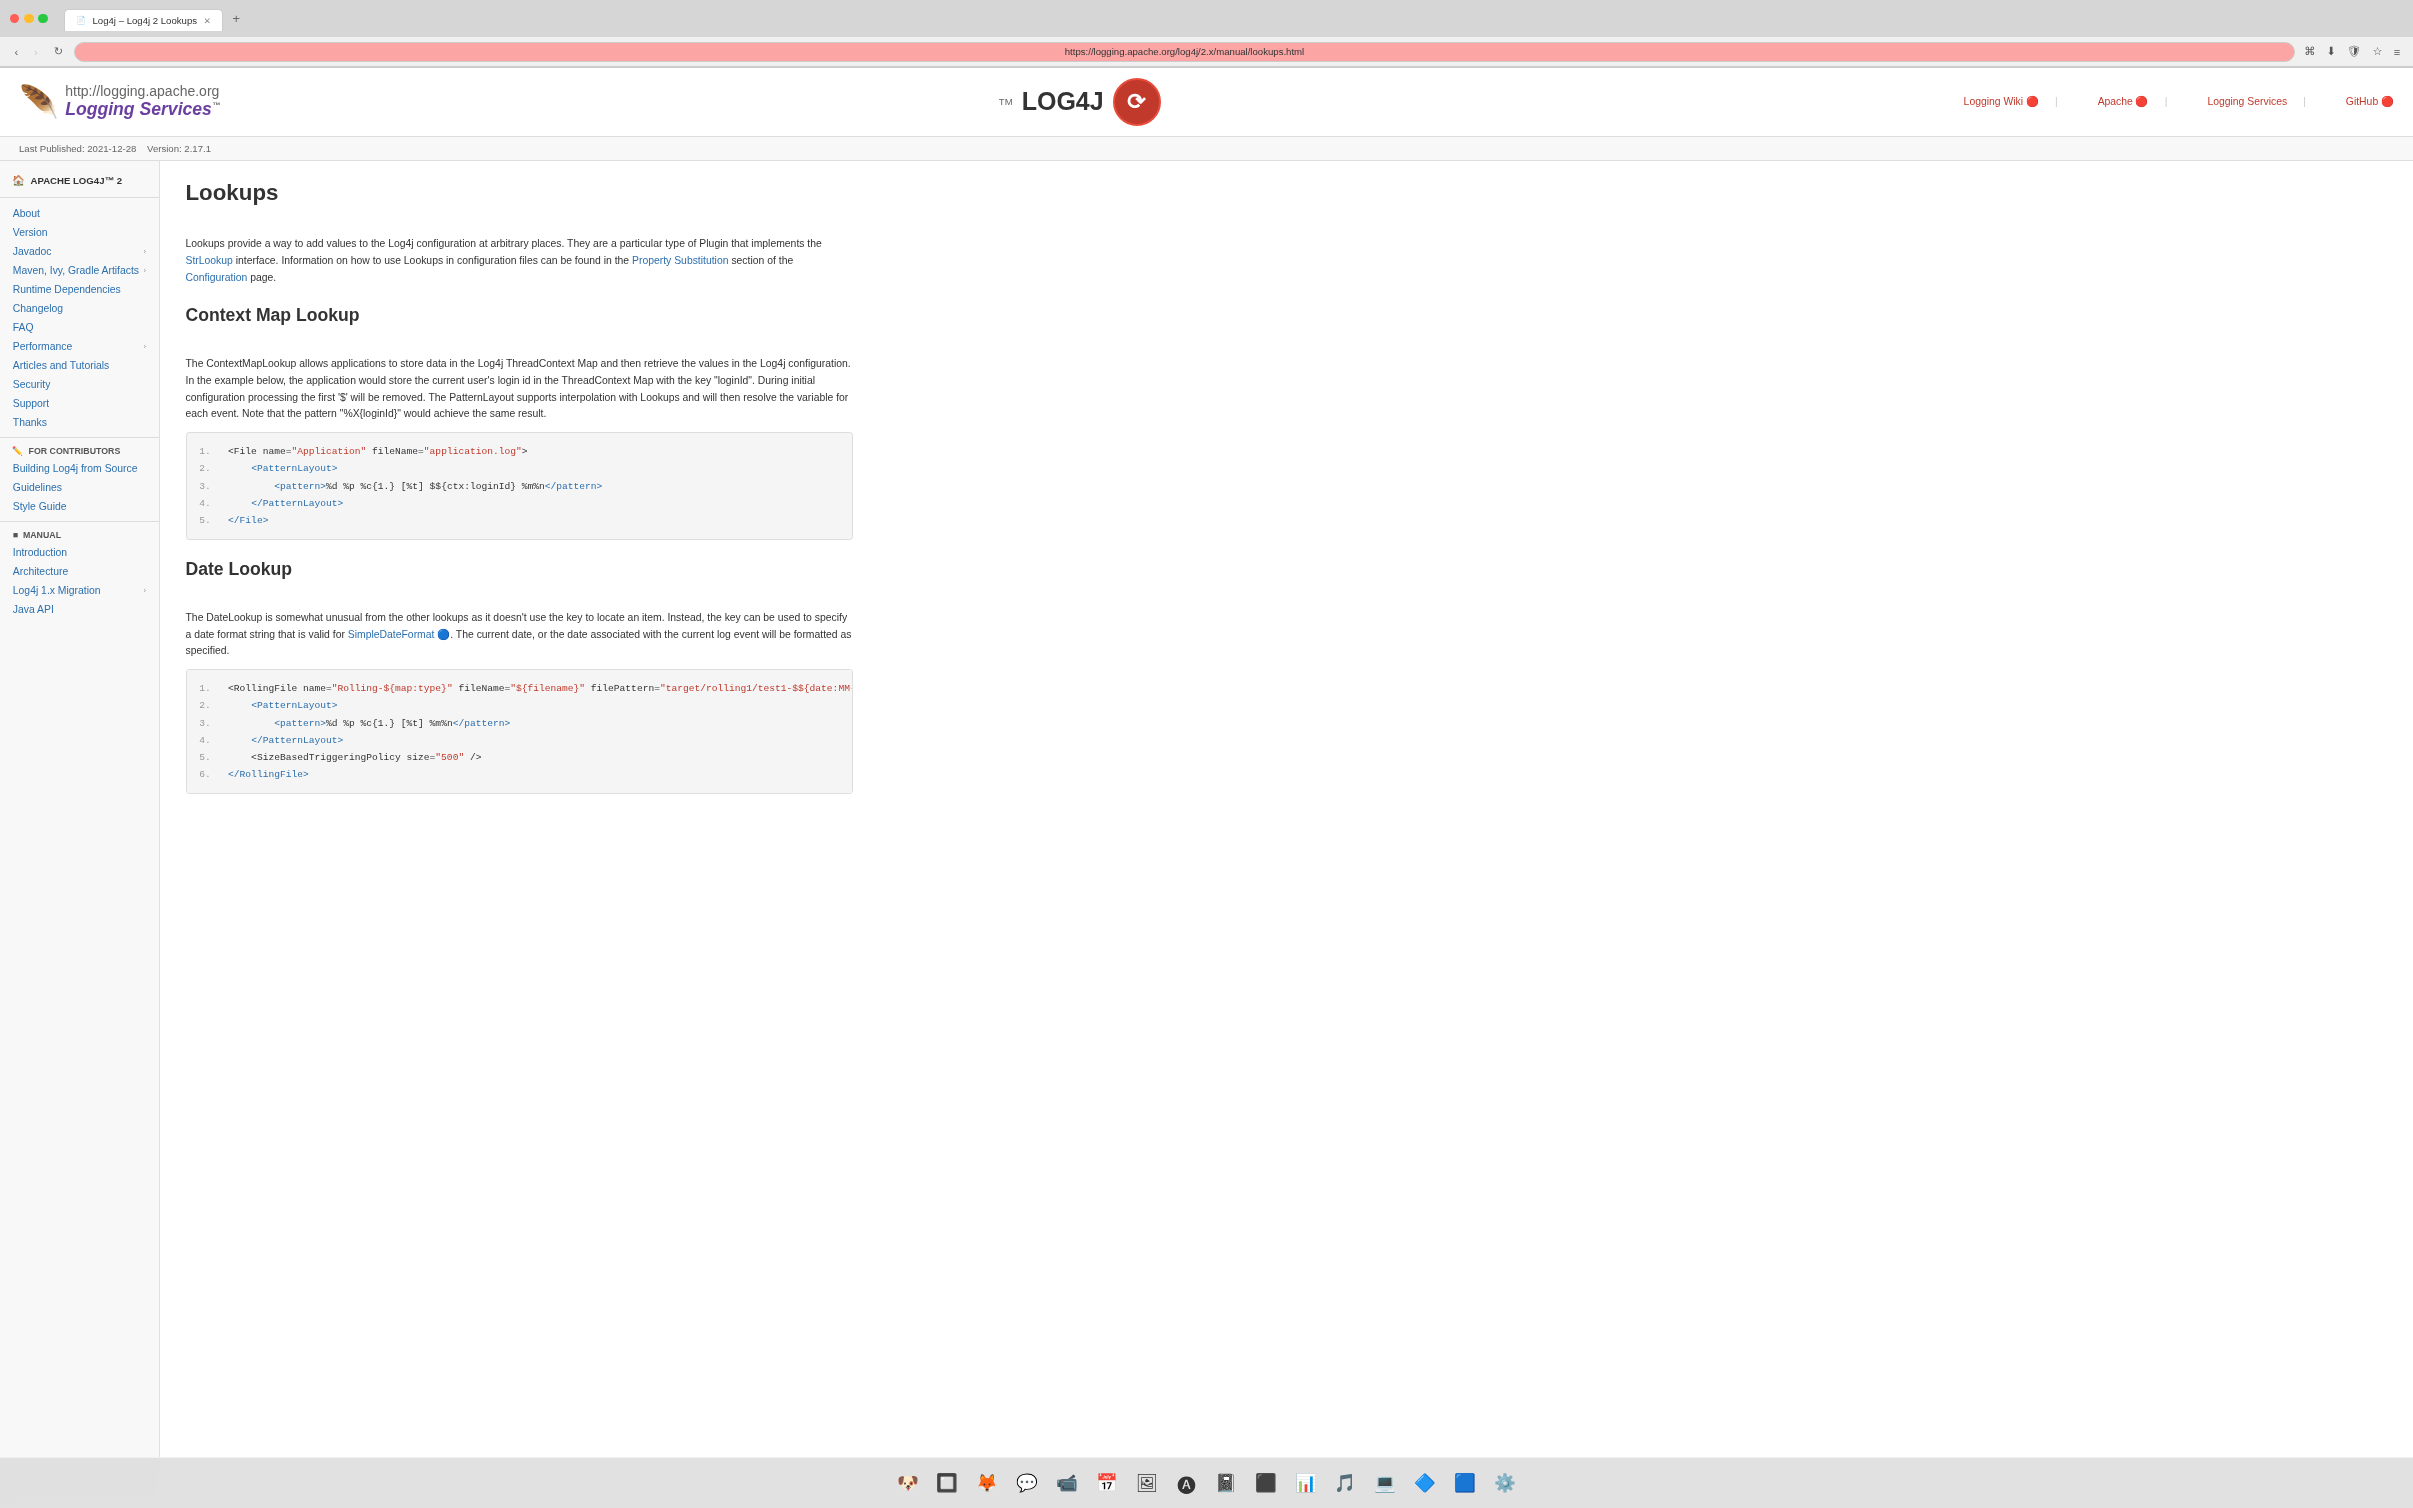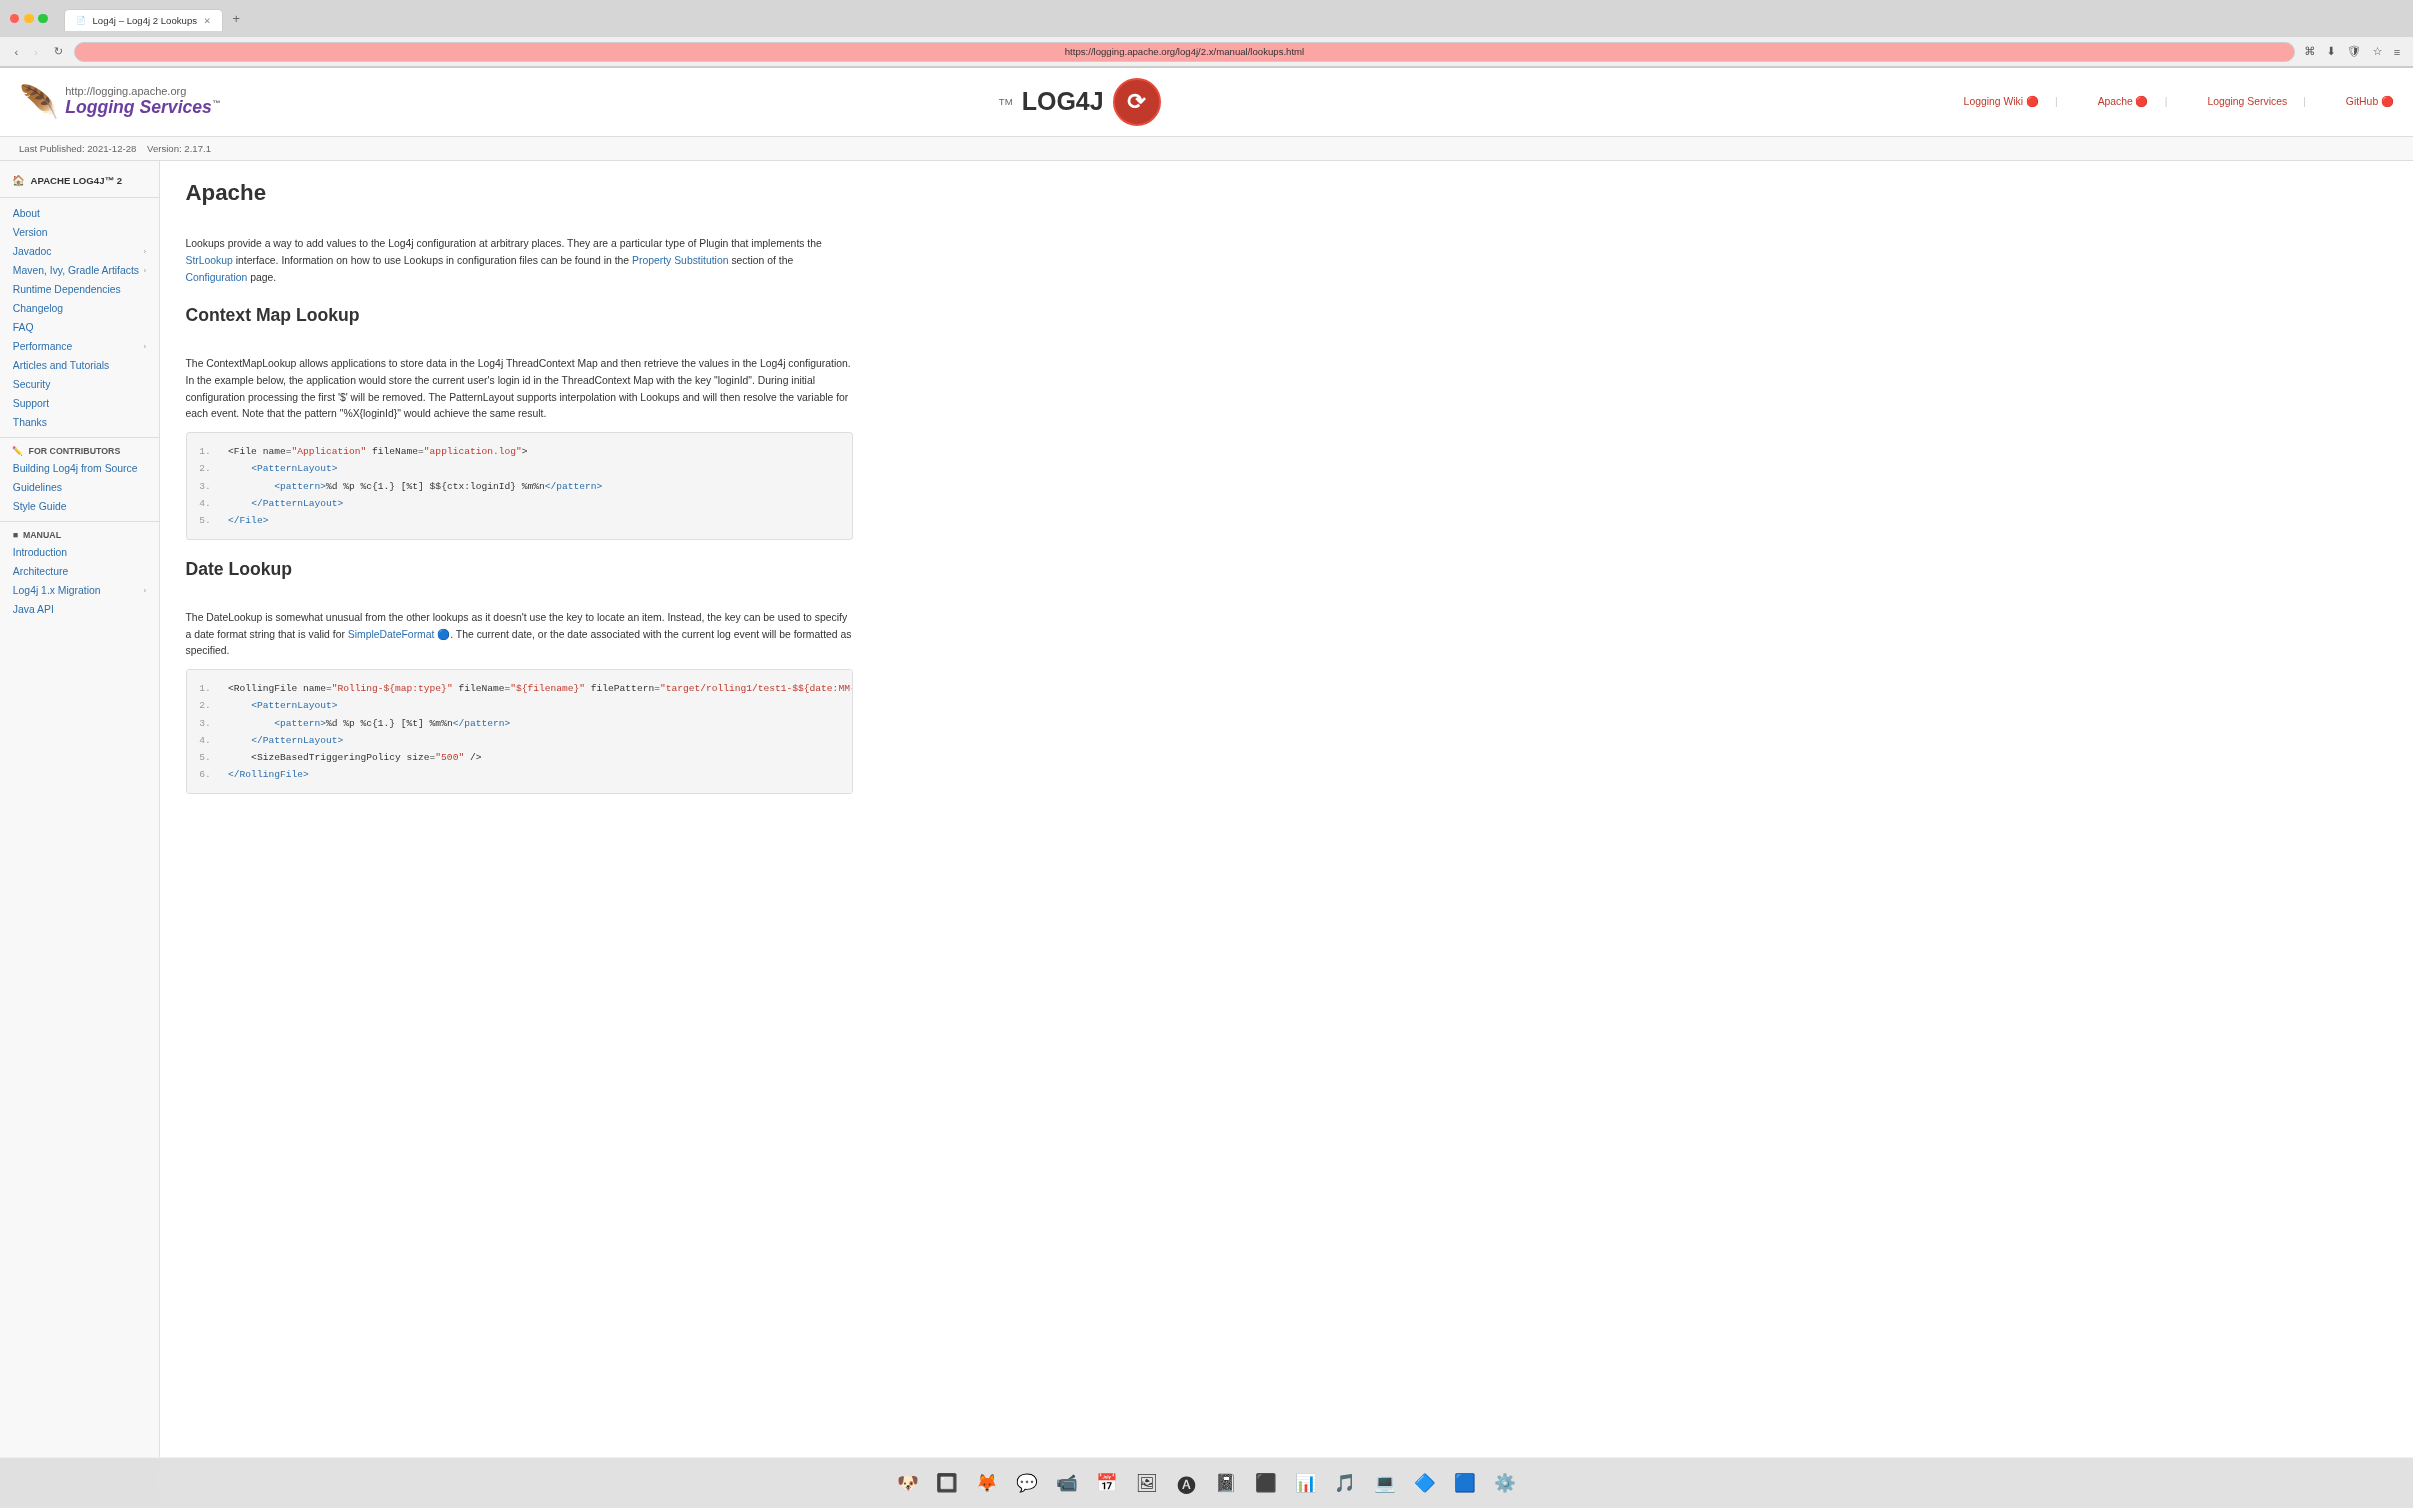--- a/index.html
+++ b/index.html
@@ -114,21 +114,21 @@
   </div>
 </div>
 
 <div class="page-wrapper">
 
   <div class="site-header">
     <div class="site-logo">
       <div class="logo-img">
         <span style="font-size:32px; color:#c0392b;">🪶</span>
         <div>
-          <div style="font-size:11px; color:#666;">http://logging.apache.org</div>
+          <div style="font-size:14px; color:#666;">http://logging.apache.org</div>
           <div class="logo-text">
             <span>Logging Services</span><span class="logo-tm">™</span>
           </div>
         </div>
       </div>
     </div>
     <div class="log4j-brand">
       <span class="brand-tm">TM</span>
       <span class="log4j-text">LOG4J</span>
       <div class="log4j-logo-circle">⟳</div>
@@ -228,21 +228,21 @@
             <span>Log4j 1.x Migration</span>
             <span class="chevron">›</span>
           </div>
           <div class="sidebar-nav-item">
             <span>Java API</span>
           </div>
         </div>
     </nav>
 
     <main class="main-content">
-      <h1 class="page-title">Apache</h1>
+      <h1 class="page-title">Lookups</h1>
 
       <p class="body-text">
         <span>Lookups provide a way to add values to the Log4j configuration at arbitrary places. They are a particular type of Plugin that implements the</span>
         <a class="inline-link">StrLookup</a>
         <span>interface. Information on how to use Lookups in configuration files can be found in the</span>
         <a class="inline-link">Property Substitution</a>
         <span>section of the</span>
         <a class="inline-link">Configuration</a>
         <span>page.</span>
       </p>

